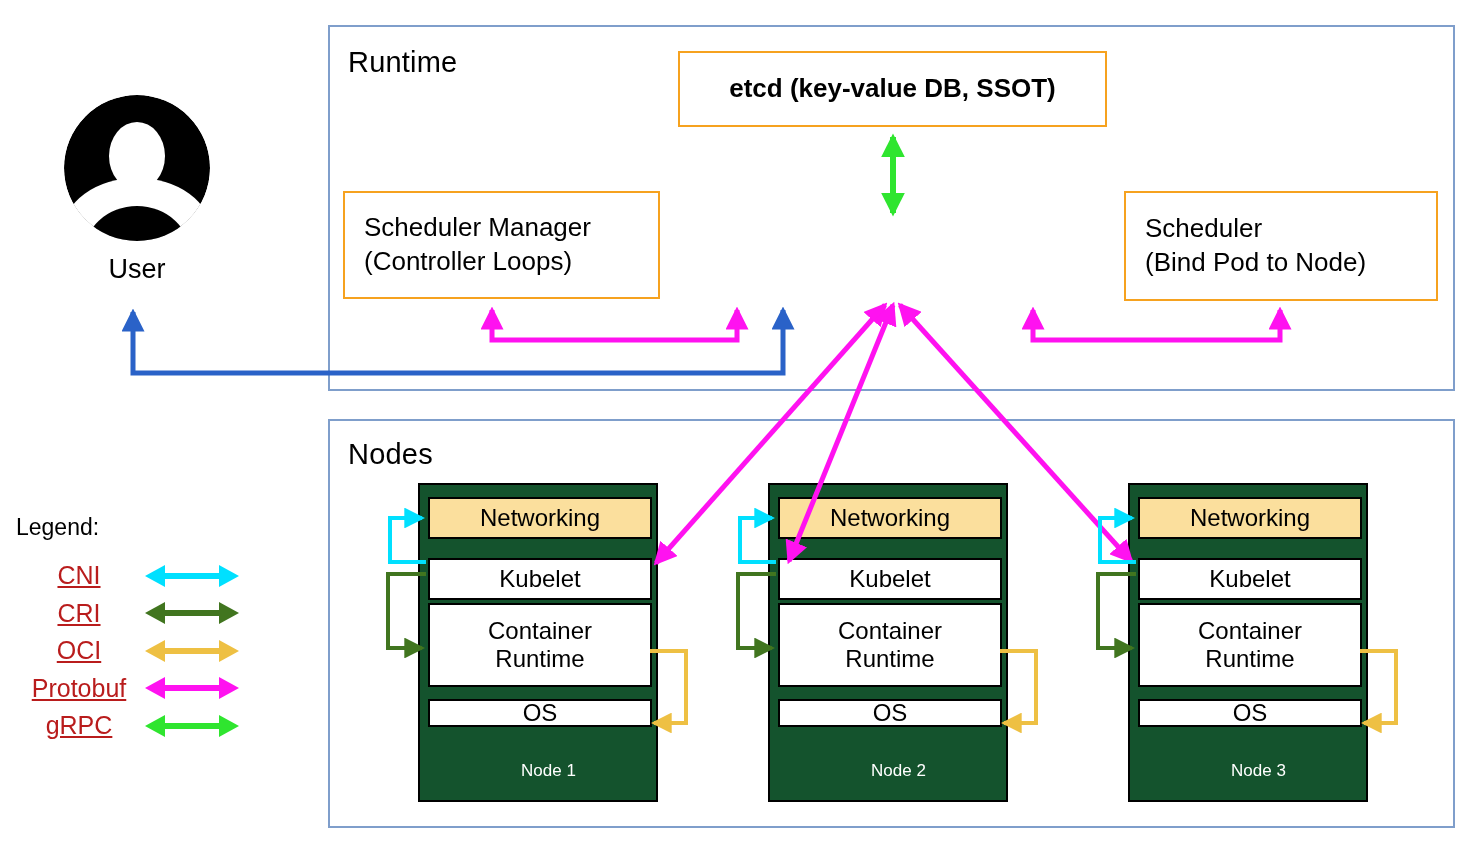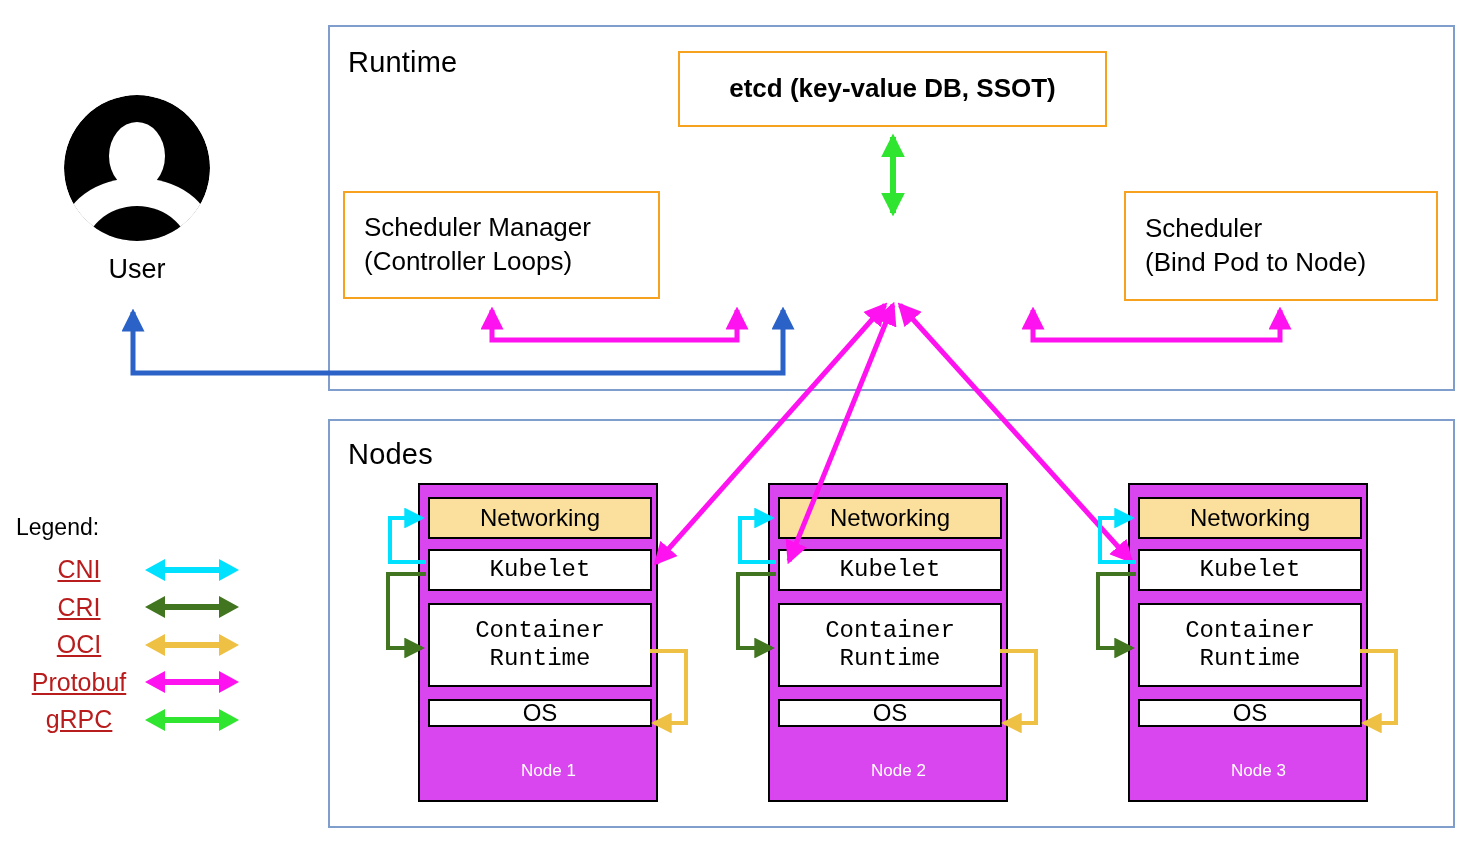--- a/index.html
+++ b/index.html
@@ -14,39 +14,39 @@
   
   .obox { position: absolute; border: 2px solid #f6a21f; background: #fff; font-size: 26px;
           display: flex; flex-direction: column; justify-content: center; line-height: 1.3; }
   .obox.centered { align-items: center; text-align: center; font-weight: bold; }
   .obox.leftpad { padding-left: 19px; }
 
   
   svg.overlay { position: absolute; left: 0; top: 0; width: 1475px; height: 852px; pointer-events: none; }
 
   
-  .node { position: absolute; top: 483px; width: 240px; height: 319px; background: #d946ef; border: 2px solid #000; }
+  .node { position: absolute; top: 483px; width: 240px; height: 319px; background: #14532d; border: 2px solid #000; }
   .layer { position: absolute; left: 8px; width: 224px; background: #fff; border: 2px solid #000;
            display: flex; align-items: center; justify-content: center; text-align: center;
            font-size: 24px; line-height: 1.15; }
   .layer.networking { top: 12px;  height: 42px; background: #fbdf9d; }
-  .layer.kubelet    { top: 64px;  height: 42px; font-family: Liberation Mono, monospace; }
-  .layer.cr         { top: 118px; height: 84px; padding: 0 52px; font-family: Liberation Mono, monospace; }
+  .layer.kubelet    { top: 73px;  height: 42px; }
+  .layer.cr         { top: 118px; height: 84px; padding: 0 52px; }
   .layer.os         { top: 214px; height: 28px; }
   .node-label { position: absolute; top: 258px; left: 0; right: 0; height: 56px;
                 display: flex; align-items: center; justify-content: center;
                 color: #fff; font-size: 17px; padding-left: 21px; }
 
   
   .user-icon { position: absolute; left: 64px; top: 95px; width: 146px; height: 146px; }
   .user-label { position: absolute; left: 64px; top: 254px; width: 146px; text-align: center; font-size: 27px; }
 
   
   .legend { position: absolute; left: 16px; top: 514px; width: 290px; }
-  .legend-title { font-size: 23px; margin-bottom: 10px; }
+  .legend-title { font-size: 23px; margin-bottom: 16px; }
   .legend-row { display: flex; align-items: center; height: 37.5px; }
   .legend-link { display: inline-block; width: 126px; font-size: 25px; color: #b91c1c;
                  text-decoration: underline; cursor: pointer; text-align: center; }
   .dbl { position: relative; width: 56px; height: 6px; background: var(--c); margin-left: 22px; }
   .dbl::before { content: ""; position: absolute; left: -19px; top: -8px;
                  border-top: 11px solid transparent; border-bottom: 11px solid transparent;
                  border-right: 20px solid var(--c); }
   .dbl::after  { content: ""; position: absolute; right: -19px; top: -8px;
                  border-top: 11px solid transparent; border-bottom: 11px solid transparent;
                  border-left: 20px solid var(--c); }

